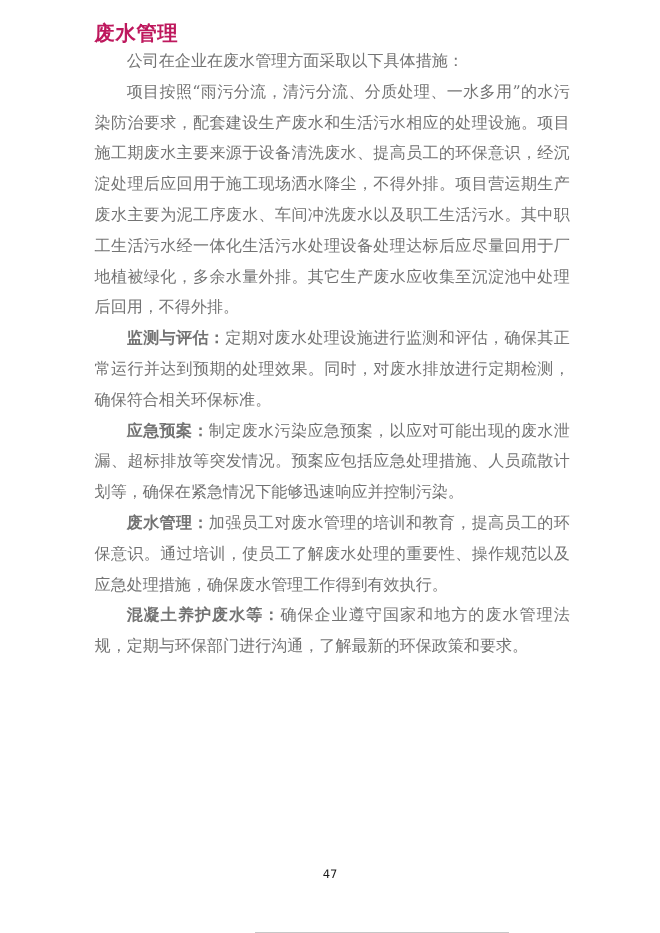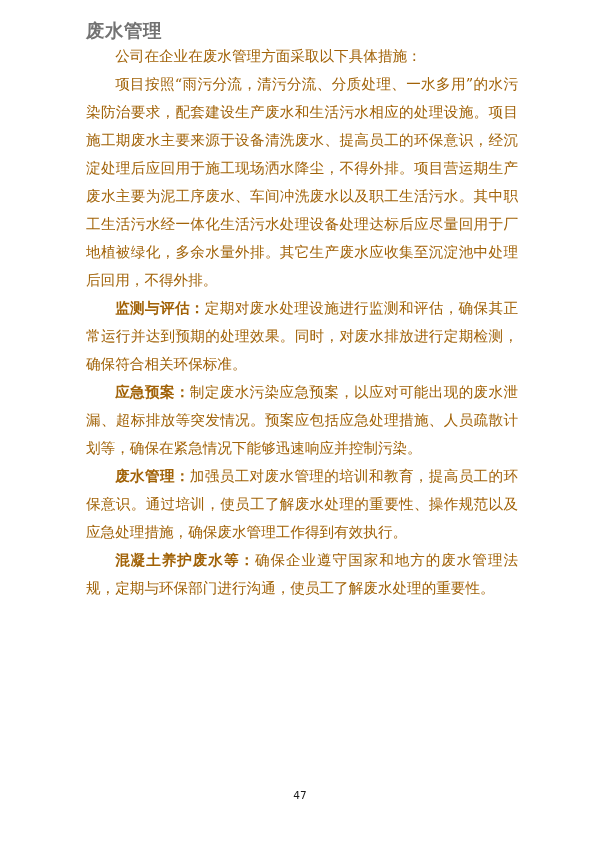--- a/index.html
+++ b/index.html
@@ -25,30 +25,30 @@
     height: 848px;
   }
   .doc-title {
     font-family: "DejaVu Sans", "Liberation Sans", sans-serif;
     font-weight: bold;
     font-size: 18.5px;
     line-height: 1.2;
     margin: 0;
     padding-top: 20px;
     letter-spacing: 0.5px;
-    color: #737373;
+    color: #be185d;
   }
   p.para {
     font-size: 14.6px;
     line-height: 1.92;
     margin: 0;
     text-align: justify;
     text-justify: inter-ideograph;
     text-indent: 2em;
-    color: #a16207;
+    color: #737373;
   }
   .p-intro { margin-top: 17px; }
   .p-main  { margin-top: 15px; }
   .p-gap   { margin-top: 14px; }
   .lead {
     font-weight: bold;
   }
   .page-number {
     position: absolute;
     left: 0;
@@ -78,19 +78,19 @@
 
     <p class="para p-gap">
       <span class="lead">应急预案：</span><span>制定废水污染应急预案，以应对可能出现的废水泄漏、超标排放等突发情况。预案应包括应急处理措施、人员疏散计划等，确保在紧急情况下能够迅速响应并控制污染。</span>
     </p>
 
     <p class="para p-gap">
       <span class="lead">废水管理：</span><span>加强员工对废水管理的培训和教育，提高员工的环保意识。通过培训，使员工了解废水处理的重要性、操作规范以及应急处理措施，确保废水管理工作得到有效执行。</span>
     </p>
 
     <p class="para p-gap">
-      <span class="lead">混凝土养护废水等：</span><span>确保企业遵守国家和地方的废水管理法规，定期与环保部门进行沟通，使员工了解废水处理的重要性。</span>
+      <span class="lead">混凝土养护废水等：</span><span>确保企业遵守国家和地方的废水管理法规，定期与环保部门进行沟通，了解最新的环保政策和要求。</span>
     </p>
 
   </div>
 
   <div class="page-number">47</div>
 </div>
 
 </body></html>

